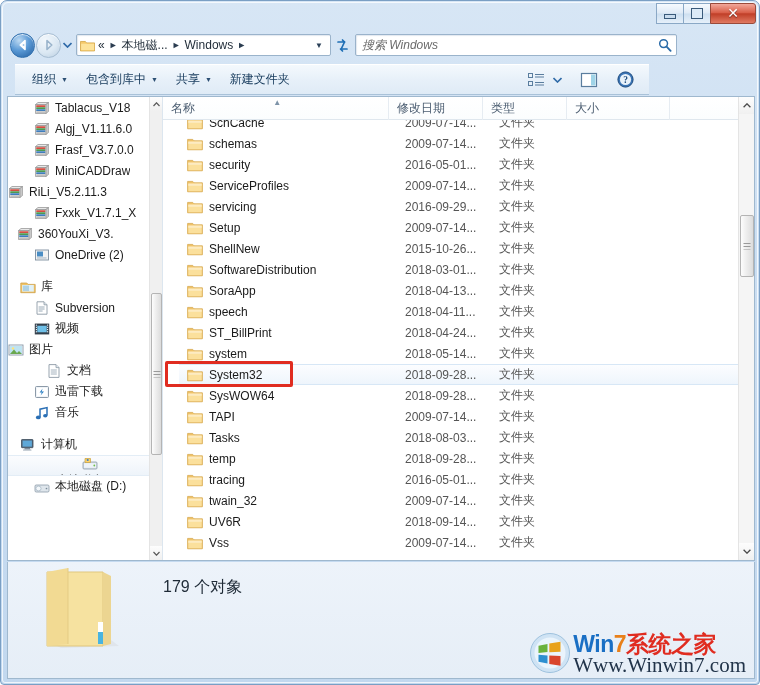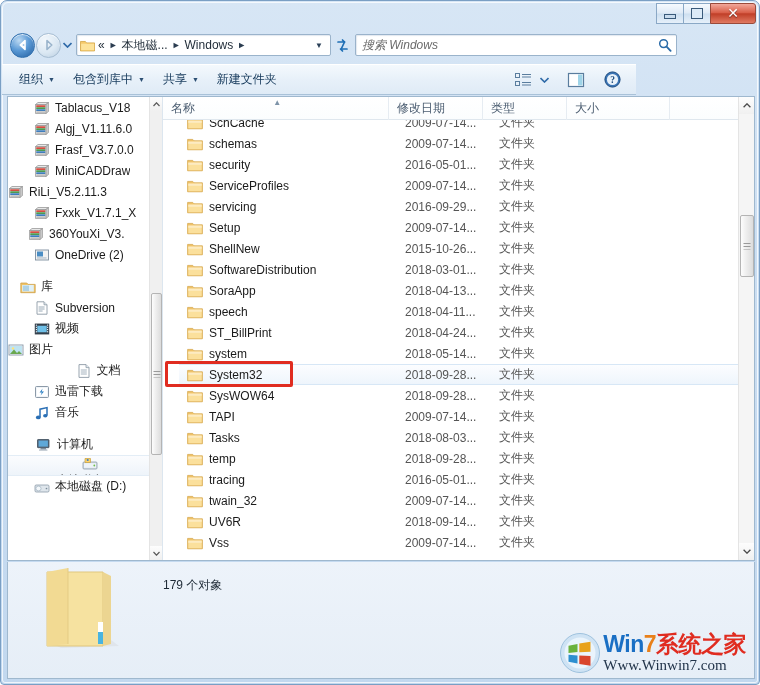--- a/index.html
+++ b/index.html
@@ -166,21 +166,21 @@
     flex: 1;
     font-size: 12px;
     font-style: italic;
     color: #6b6b6b;
   }
   .search-icon { flex: none; width: 14px; height: 14px; }
 
   
   .toolbar {
     position: absolute;
-    left: 1px; top: 63px; width: 634px; height: 31px;
+    left: 14px; top: 63px; width: 634px; height: 31px;
     background: linear-gradient(180deg, #f4f9fd 0%, #e7f0f9 52%, #dfebf6 100%);
     border-top: 1px solid #ffffff;
     border-bottom: 1px solid #a9c2d8;
     display: flex; align-items: center;
   }
   .tb-item {
     font-size: 12px;
     color: #15395b;
     padding: 4px 9px;
     display: flex; align-items: center;
@@ -385,21 +385,21 @@
     overflow: hidden;
   }
   .big-folder {
     position: absolute;
     left: 33px; top: 4px;
     width: 83px; height: 86px;
   }
   .status-text {
     position: absolute;
     left: 155px; top: 15px;
-    font-size: 12px;
+    font-size: 16px;
     color: #1e2a36;
   }
 
   
   .watermark {
     position: absolute;
     right: 8px; bottom: 4px;
     display: flex;
     align-items: flex-end;
     pointer-events: none;
@@ -411,21 +411,21 @@
     font-weight: bold;
     letter-spacing: -0.5px;
     line-height: 25px;
     white-space: nowrap;
   }
   .wm-win { color: #1a6fc4; }
   .wm-7 { color: #e8801a; }
   .wm-cn { color: #e02c20; }
   .wm-line2 {
     font-family: "Liberation Serif", "DejaVu Serif", serif;
-    font-size: 15px;
+    font-size: 21px;
     color: #22344a;
     line-height: 17px;
     white-space: nowrap;
   }
 </style>
 </head>
 <body>
 
 <div class="window">
   <div class="glass-inner"></div>
@@ -619,21 +619,21 @@
                 <path d="M1.5 4.5 L12 4.5 L12 13.5 L1.5 13.5 Z" fill="#ffffff" stroke="#8d8d8d" stroke-width="0.7"></path>
                 <rect x="2.2" y="5.3" width="9.1" height="1.6" fill="#cf3b2e"></rect>
                 <rect x="2.2" y="7.3" width="9.1" height="1.6" fill="#3a8f3e"></rect>
                 <rect x="2.2" y="9.3" width="9.1" height="1.6" fill="#2b6fb5"></rect>
                 <rect x="2.2" y="11.3" width="9.1" height="1.6" fill="#b8b8b8"></rect>
                 <path d="M12 4.5 L14.5 2.5 L14.5 11.5 L12 13.5 Z" fill="#c9c9c9" stroke="#8d8d8d" stroke-width="0.6"></path>
               </svg>
             </span>
             <span class="nav-lbl">Fxxk_V1.7.1_X</span>
           </div>
-          <div class="nav-item" style="padding-left: 20px;">
+          <div class="nav-item" style="padding-left: 9px;">
             <span class="nav-ico">
               <svg width="16" height="16" viewBox="0 0 16 16">
                 <path d="M1.5 4.5 L12 4.5 L14.5 2.5 L4 2.5 Z" fill="#e8e8e8" stroke="#8d8d8d" stroke-width="0.7"></path>
                 <path d="M1.5 4.5 L12 4.5 L12 13.5 L1.5 13.5 Z" fill="#ffffff" stroke="#8d8d8d" stroke-width="0.7"></path>
                 <rect x="2.2" y="5.3" width="9.1" height="1.6" fill="#cf3b2e"></rect>
                 <rect x="2.2" y="7.3" width="9.1" height="1.6" fill="#3a8f3e"></rect>
                 <rect x="2.2" y="9.3" width="9.1" height="1.6" fill="#2b6fb5"></rect>
                 <rect x="2.2" y="11.3" width="9.1" height="1.6" fill="#b8b8b8"></rect>
                 <path d="M12 4.5 L14.5 2.5 L14.5 11.5 L12 13.5 Z" fill="#c9c9c9" stroke="#8d8d8d" stroke-width="0.6"></path>
               </svg>
@@ -694,21 +694,21 @@
             <span class="nav-ico">
               <svg width="16" height="16" viewBox="0 0 16 16">
                 <rect x="1" y="3" width="14" height="10" fill="#ffffff" stroke="#8596a6" stroke-width="0.9"></rect>
                 <rect x="2" y="4" width="12" height="8" fill="#bfe4f2"></rect>
                 <circle cx="5" cy="6.4" r="1.2" fill="#ffe27a"></circle>
                 <path d="M2 12 L6 7.6 L9 11 L11 9 L14 12 Z" fill="#6aa84f"></path>
               </svg>
             </span>
             <span class="nav-lbl">图片</span>
           </div>
-          <div class="nav-item" style="padding-left: 38px; justify-content: center;">
+          <div class="nav-item" style="padding-left: 38px;">
             <span class="nav-ico">
               <svg width="16" height="16" viewBox="0 0 16 16">
                 <path d="M3 1.6 h7 l3 3 v9.8 h-10 z" fill="#ffffff" stroke="#8d9aa6" stroke-width="0.9"></path>
                 <path d="M10 1.6 v3 h3" fill="#e2e9ef" stroke="#8d9aa6" stroke-width="0.8"></path>
                 <path d="M4.8 7 h6 M4.8 9 h6 M4.8 11 h6" stroke="#9aa9b7" stroke-width="0.9"></path>
               </svg>
             </span>
             <span class="nav-lbl">文档</span>
           </div>
           <div class="nav-item" style="padding-left: 26px;">
@@ -725,21 +725,21 @@
             <span class="nav-ico">
               <svg width="16" height="16" viewBox="0 0 16 16">
                 <path d="M6 12.2 V4.2 L13 2.6 V10.4" fill="none" stroke="#2a6fb5" stroke-width="1.5"></path>
                 <ellipse cx="4.3" cy="12.4" rx="2.4" ry="1.9" fill="#2a6fb5"></ellipse>
                 <ellipse cx="11.3" cy="10.7" rx="2.2" ry="1.8" fill="#2a6fb5"></ellipse>
               </svg>
             </span>
             <span class="nav-lbl">音乐</span>
           </div>
           <div class="nav-gap"></div>
-          <div class="nav-item" style="padding-left: 28px;">
+          <div class="nav-item" style="padding-left: 12px;">
             <span class="nav-ico">
               <svg width="16" height="16" viewBox="0 0 16 16">
                 <rect x="1.5" y="2.5" width="11.5" height="8.2" rx="0.6" fill="#55677a" stroke="#3c4c5c" stroke-width="0.8"></rect>
                 <rect x="2.6" y="3.6" width="9.3" height="6" fill="#5fa8d8"></rect>
                 <rect x="4.5" y="11" width="5.5" height="1.4" fill="#7d8c9b"></rect>
                 <rect x="3" y="12.4" width="8.5" height="1.2" rx="0.5" fill="#93a2b0"></rect>
               </svg>
             </span>
             <span class="nav-lbl">计算机</span>
           </div>

